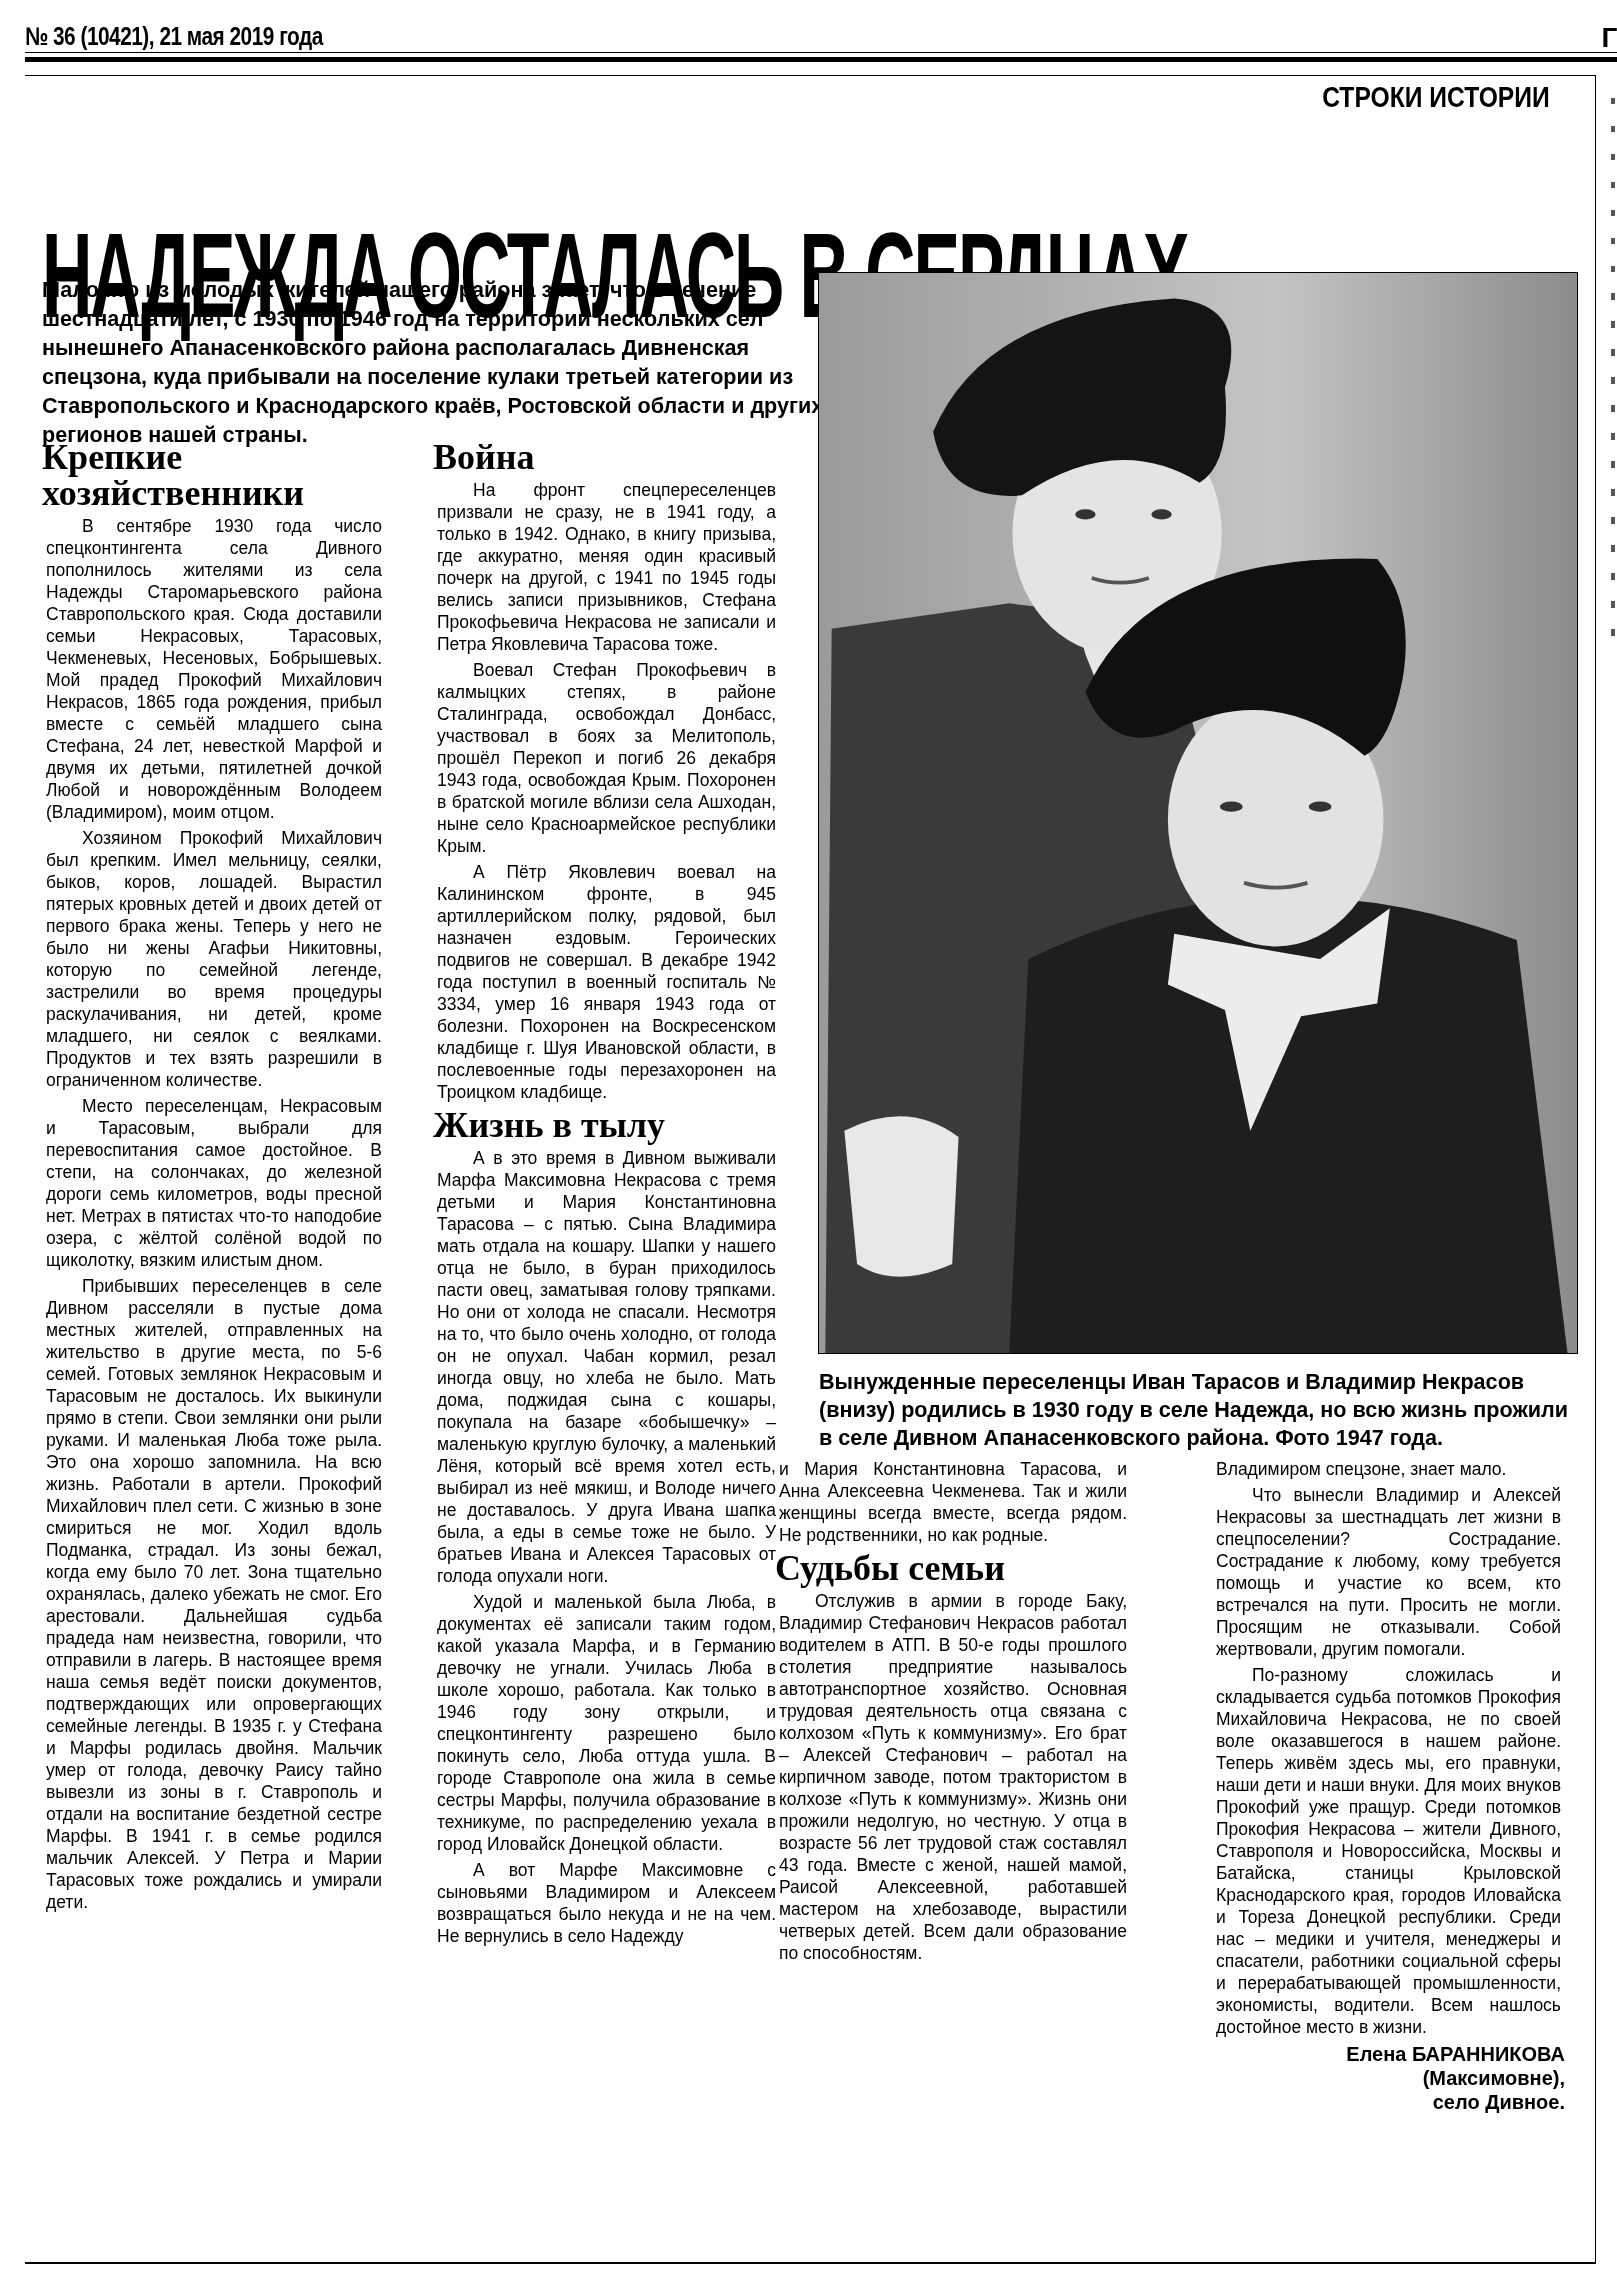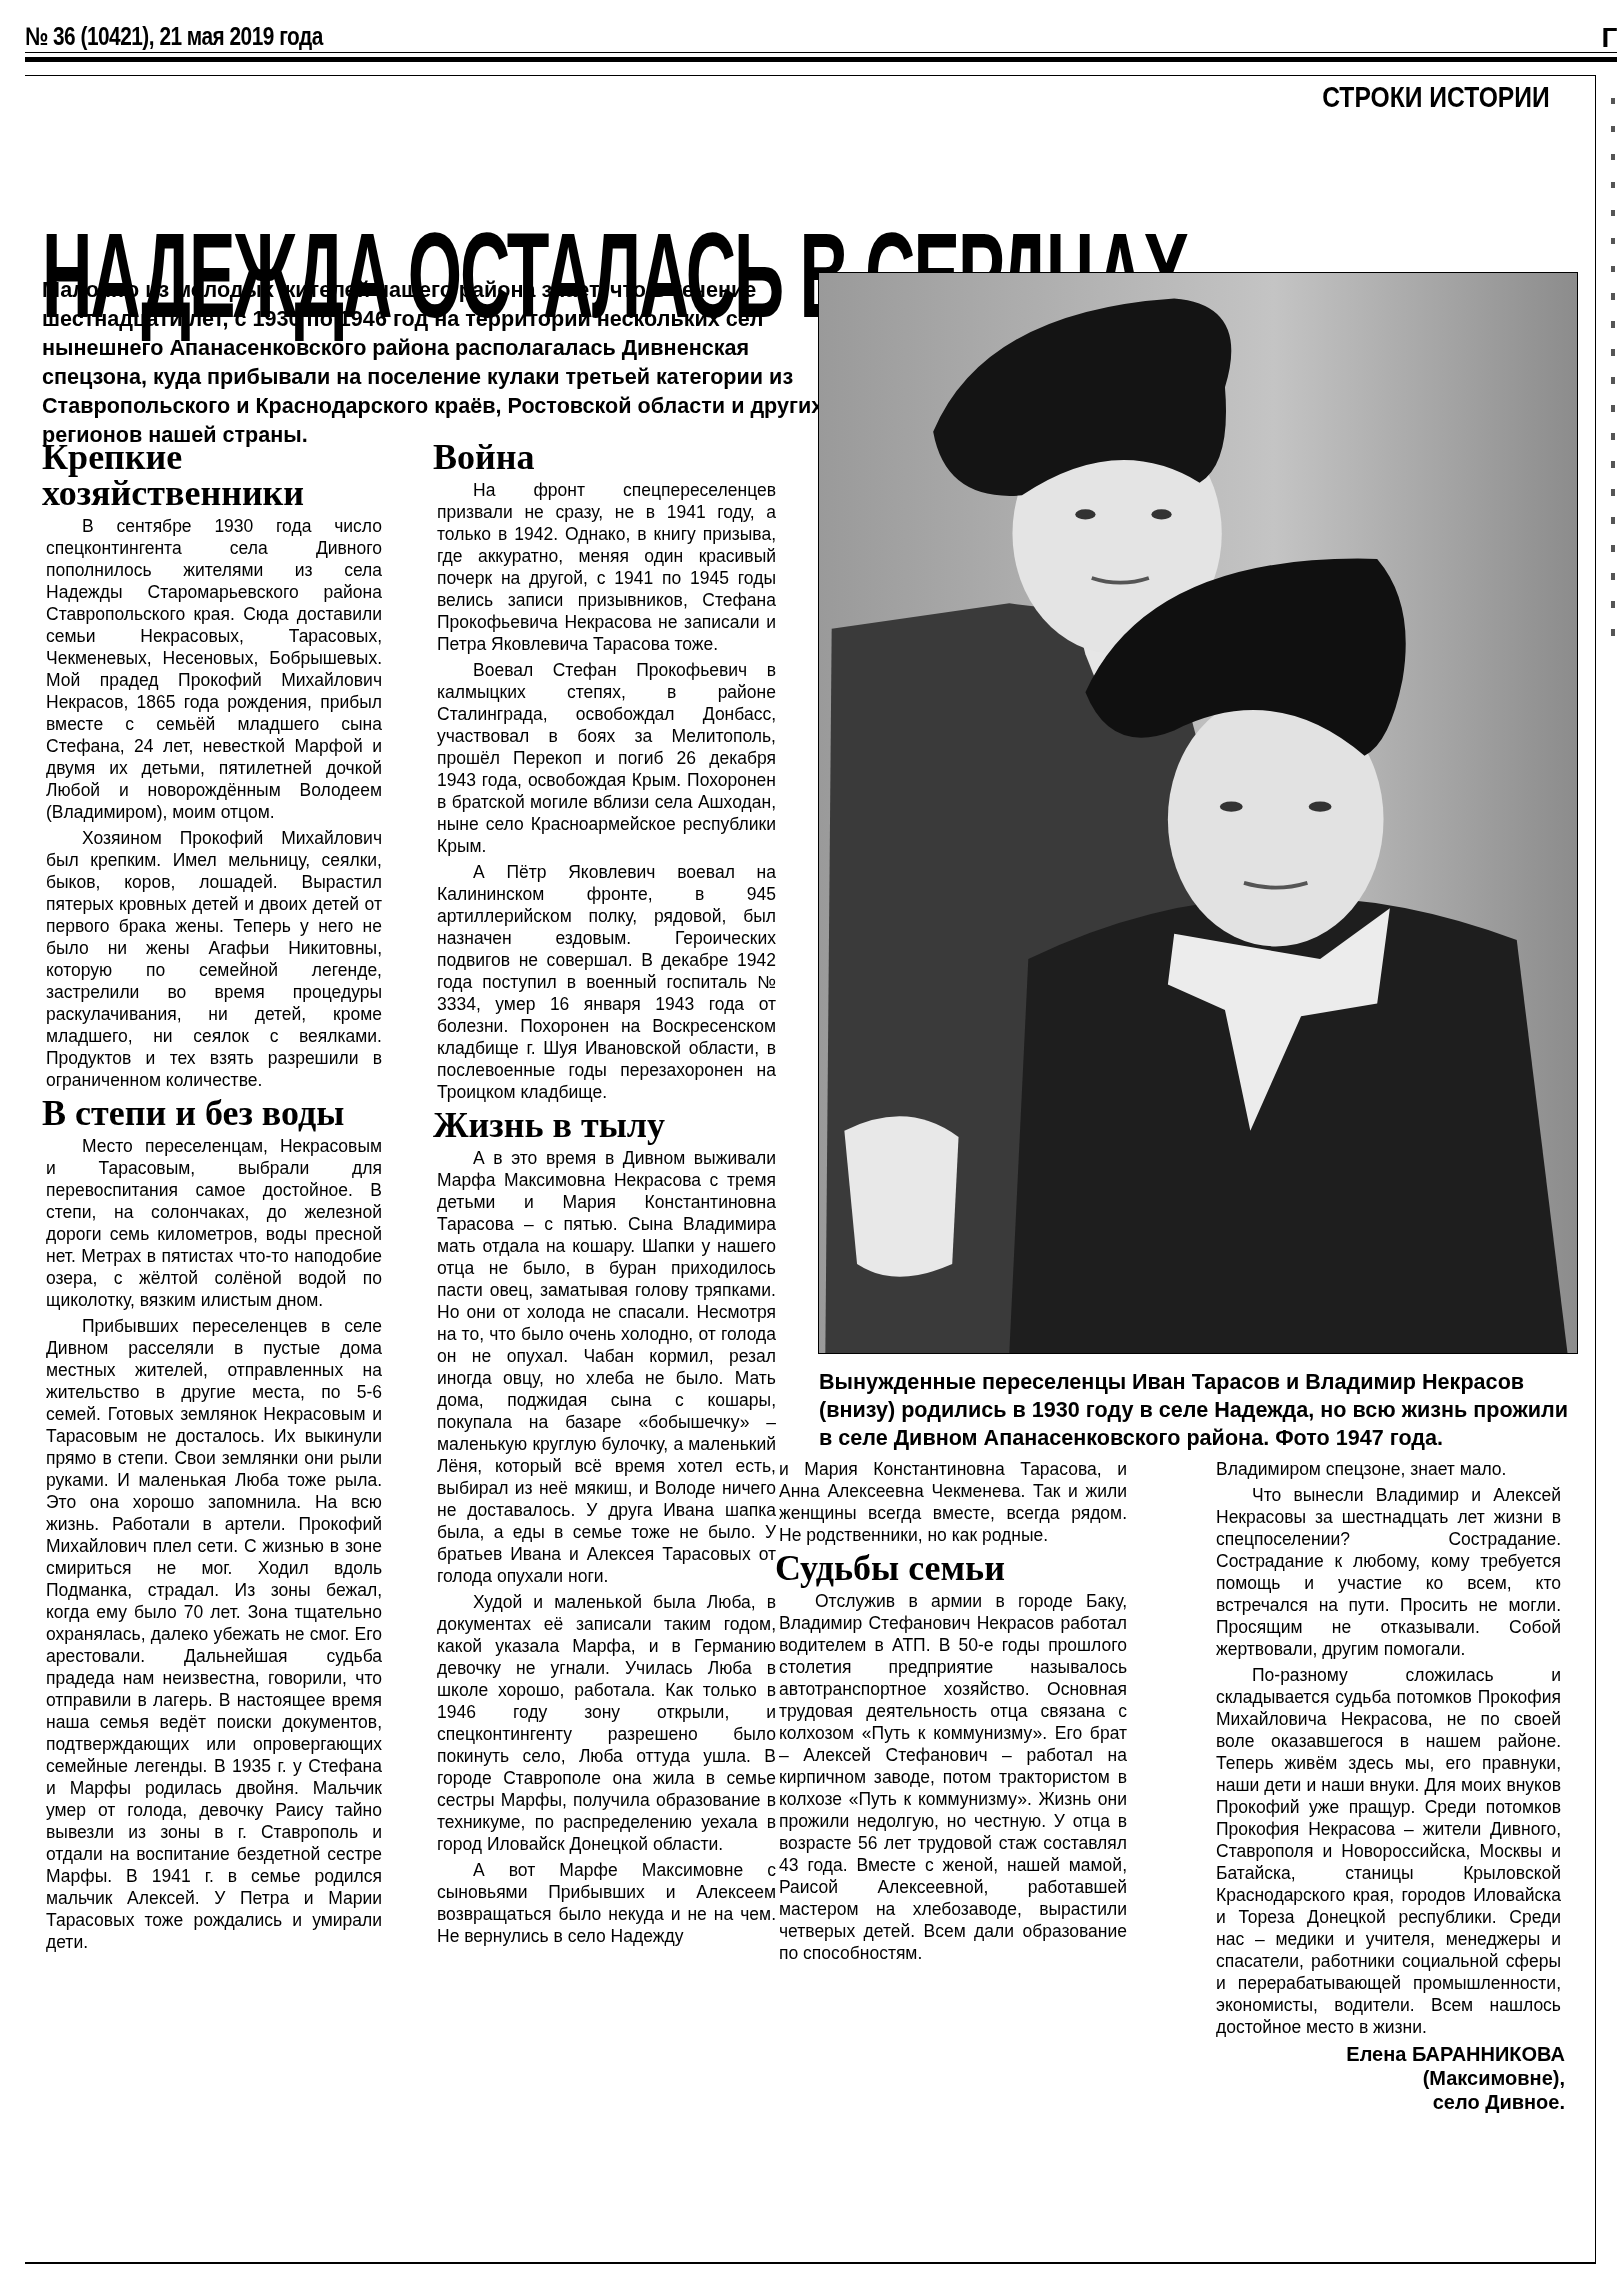--- a/index.html
+++ b/index.html
@@ -48,34 +48,33 @@
 <h1 class="headline">НАДЕЖДА ОСТАЛАСЬ В СЕРДЦАХ</h1>
 
 <div class="lead">
   <p>Мало кто из молодых жителей нашего района знает, что в течение шестнадцати лет, с 1930 по 1946 год на территории нескольких сёл нынешнего Апанасенковского района располагалась Дивненская спецзона, куда прибывали на поселение кулаки третьей категории из Ставропольского и Краснодарского краёв, Ростовской области и других регионов нашей страны.</p>
 </div>
 
 <div class="col col1">
   <h2>Крепкие хозяйственники</h2>
   <p>В сентябре 1930 года число спецконтингента села Дивного пополнилось жителями из села Надежды Старомарьевского района Ставропольского края. Сюда доставили семьи Некрасовых, Тарасовых, Чекменевых, Несеновых, Бобрышевых. Мой прадед Прокофий Михайлович Некрасов, 1865 года рождения, прибыл вместе с семьёй младшего сына Стефана, 24 лет, невесткой Марфой и двумя их детьми, пятилетней дочкой Любой и новорождённым Володеем (Владимиром), моим отцом.</p>
   <p>Хозяином Прокофий Михайлович был крепким. Имел мельницу, сеялки, быков, коров, лошадей. Вырастил пятерых кровных детей и двоих детей от первого брака жены. Теперь у него не было ни жены Агафьи Никитовны, которую по семейной легенде, застрелили во время процедуры раскулачивания, ни детей, кроме младшего, ни сеялок с веялками. Продуктов и тех взять разрешили в ограниченном количестве.</p>
-  <h2>В степи и без воды</h2>
   <p>Место переселенцам, Некрасовым и Тарасовым, выбрали для перевоспитания самое достойное. В степи, на солончаках, до железной дороги семь километров, воды пресной нет. Метрах в пятистах что-то наподобие озера, с жёлтой солёной водой по щиколотку, вязким илистым дном.</p>
   <p>Прибывших переселенцев в селе Дивном расселяли в пустые дома местных жителей, отправленных на жительство в другие места, по 5-6 семей. Готовых землянок Некрасовым и Тарасовым не досталось. Их выкинули прямо в степи. Свои землянки они рыли руками. И маленькая Люба тоже рыла. Это она хорошо запомнила. На всю жизнь. Работали в артели. Прокофий Михайлович плел сети. С жизнью в зоне смириться не мог. Ходил вдоль Подманка, страдал. Из зоны бежал, когда ему было 70 лет. Зона тщательно охранялась, далеко убежать не смог. Его арестовали. Дальнейшая судьба прадеда нам неизвестна, говорили, что отправили в лагерь. В настоящее время наша семья ведёт поиски документов, подтверждающих или опровергающих семейные легенды. В 1935 г. у Стефана и Марфы родилась двойня. Мальчик умер от голода, девочку Раису тайно вывезли из зоны в г. Ставрополь и отдали на воспитание бездетной сестре Марфы. В 1941 г. в семье родился мальчик Алексей. У Петра и Марии Тарасовых тоже рождались и умирали дети.</p>
 </div>
 
 <div class="col col2">
   <h2>Война</h2>
   <p>На фронт спецпереселенцев призвали не сразу, не в 1941 году, а только в 1942. Однако, в книгу призыва, где аккуратно, меняя один красивый почерк на другой, с 1941 по 1945 годы велись записи призывников, Стефана Прокофьевича Некрасова не записали и Петра Яковлевича Тарасова тоже.</p>
   <p>Воевал Стефан Прокофьевич в калмыцких степях, в районе Сталинграда, освобождал Донбасс, участвовал в боях за Мелитополь, прошёл Перекоп и погиб 26 декабря 1943 года, освобождая Крым. Похоронен в братской могиле вблизи села Ашходан, ныне село Красноармейское республики Крым.</p>
   <p>А Пётр Яковлевич воевал на Калининском фронте, в 945 артиллерийском полку, рядовой, был назначен ездовым. Героических подвигов не совершал. В декабре 1942 года поступил в военный госпиталь № 3334, умер 16 января 1943 года от болезни. Похоронен на Воскресенском кладбище г. Шуя Ивановской области, в послевоенные годы перезахоронен на Троицком кладбище.</p>
   <h2>Жизнь в тылу</h2>
   <p>А в это время в Дивном выживали Марфа Максимовна Некрасова с тремя детьми и Мария Константиновна Тарасова – с пятью. Сына Владимира мать отдала на кошару. Шапки у нашего отца не было, в буран приходилось пасти овец, заматывая голову тряпками. Но они от холода не спасали. Несмотря на то, что было очень холодно, от голода он не опухал. Чабан кормил, резал иногда овцу, но хлеба не было. Мать дома, поджидая сына с кошары, покупала на базаре «бобышечку» – маленькую круглую булочку, а маленький Лёня, который всё время хотел есть, выбирал из неё мякиш, и Володе ничего не доставалось. У друга Ивана шапка была, а еды в семье тоже не было. У братьев Ивана и Алексея Тарасовых от голода опухали ноги.</p>
   <p>Худой и маленькой была Люба, в документах её записали таким годом, какой указала Марфа, и в Германию девочку не угнали. Училась Люба в школе хорошо, работала. Как только в 1946 году зону открыли, и спецконтингенту разрешено было покинуть село, Люба оттуда ушла. В городе Ставрополе она жила в семье сестры Марфы, получила образование в техникуме, по распределению уехала в город Иловайск Донецкой области.</p>
-  <p>А вот Марфе Максимовне с сыновьями Прибывших и Алексеем возвращаться было некуда и не на чем. Не вернулись в село Надежду</p>
+  <p>А вот Марфе Максимовне с сыновьями Владимиром и Алексеем возвращаться было некуда и не на чем. Не вернулись в село Надежду</p>
 </div>
 
 <div class="photo" role="img" aria-label="Черно-белое фото: двое юношей в меховых шапках">
   <svg width="100%" height="100%" viewBox="0 0 1195 1700" preserveAspectRatio="none">
     <defs>
       <linearGradient id="bg" x1="0" x2="1" y1="0" y2="0">
         <stop offset="0" stop-color="#9a9a9a"></stop>
           <stop offset="0.6" stop-color="#c4c4c4"></stop>
           <stop offset="1" stop-color="#8c8c8c"></stop>
       </linearGradient>

